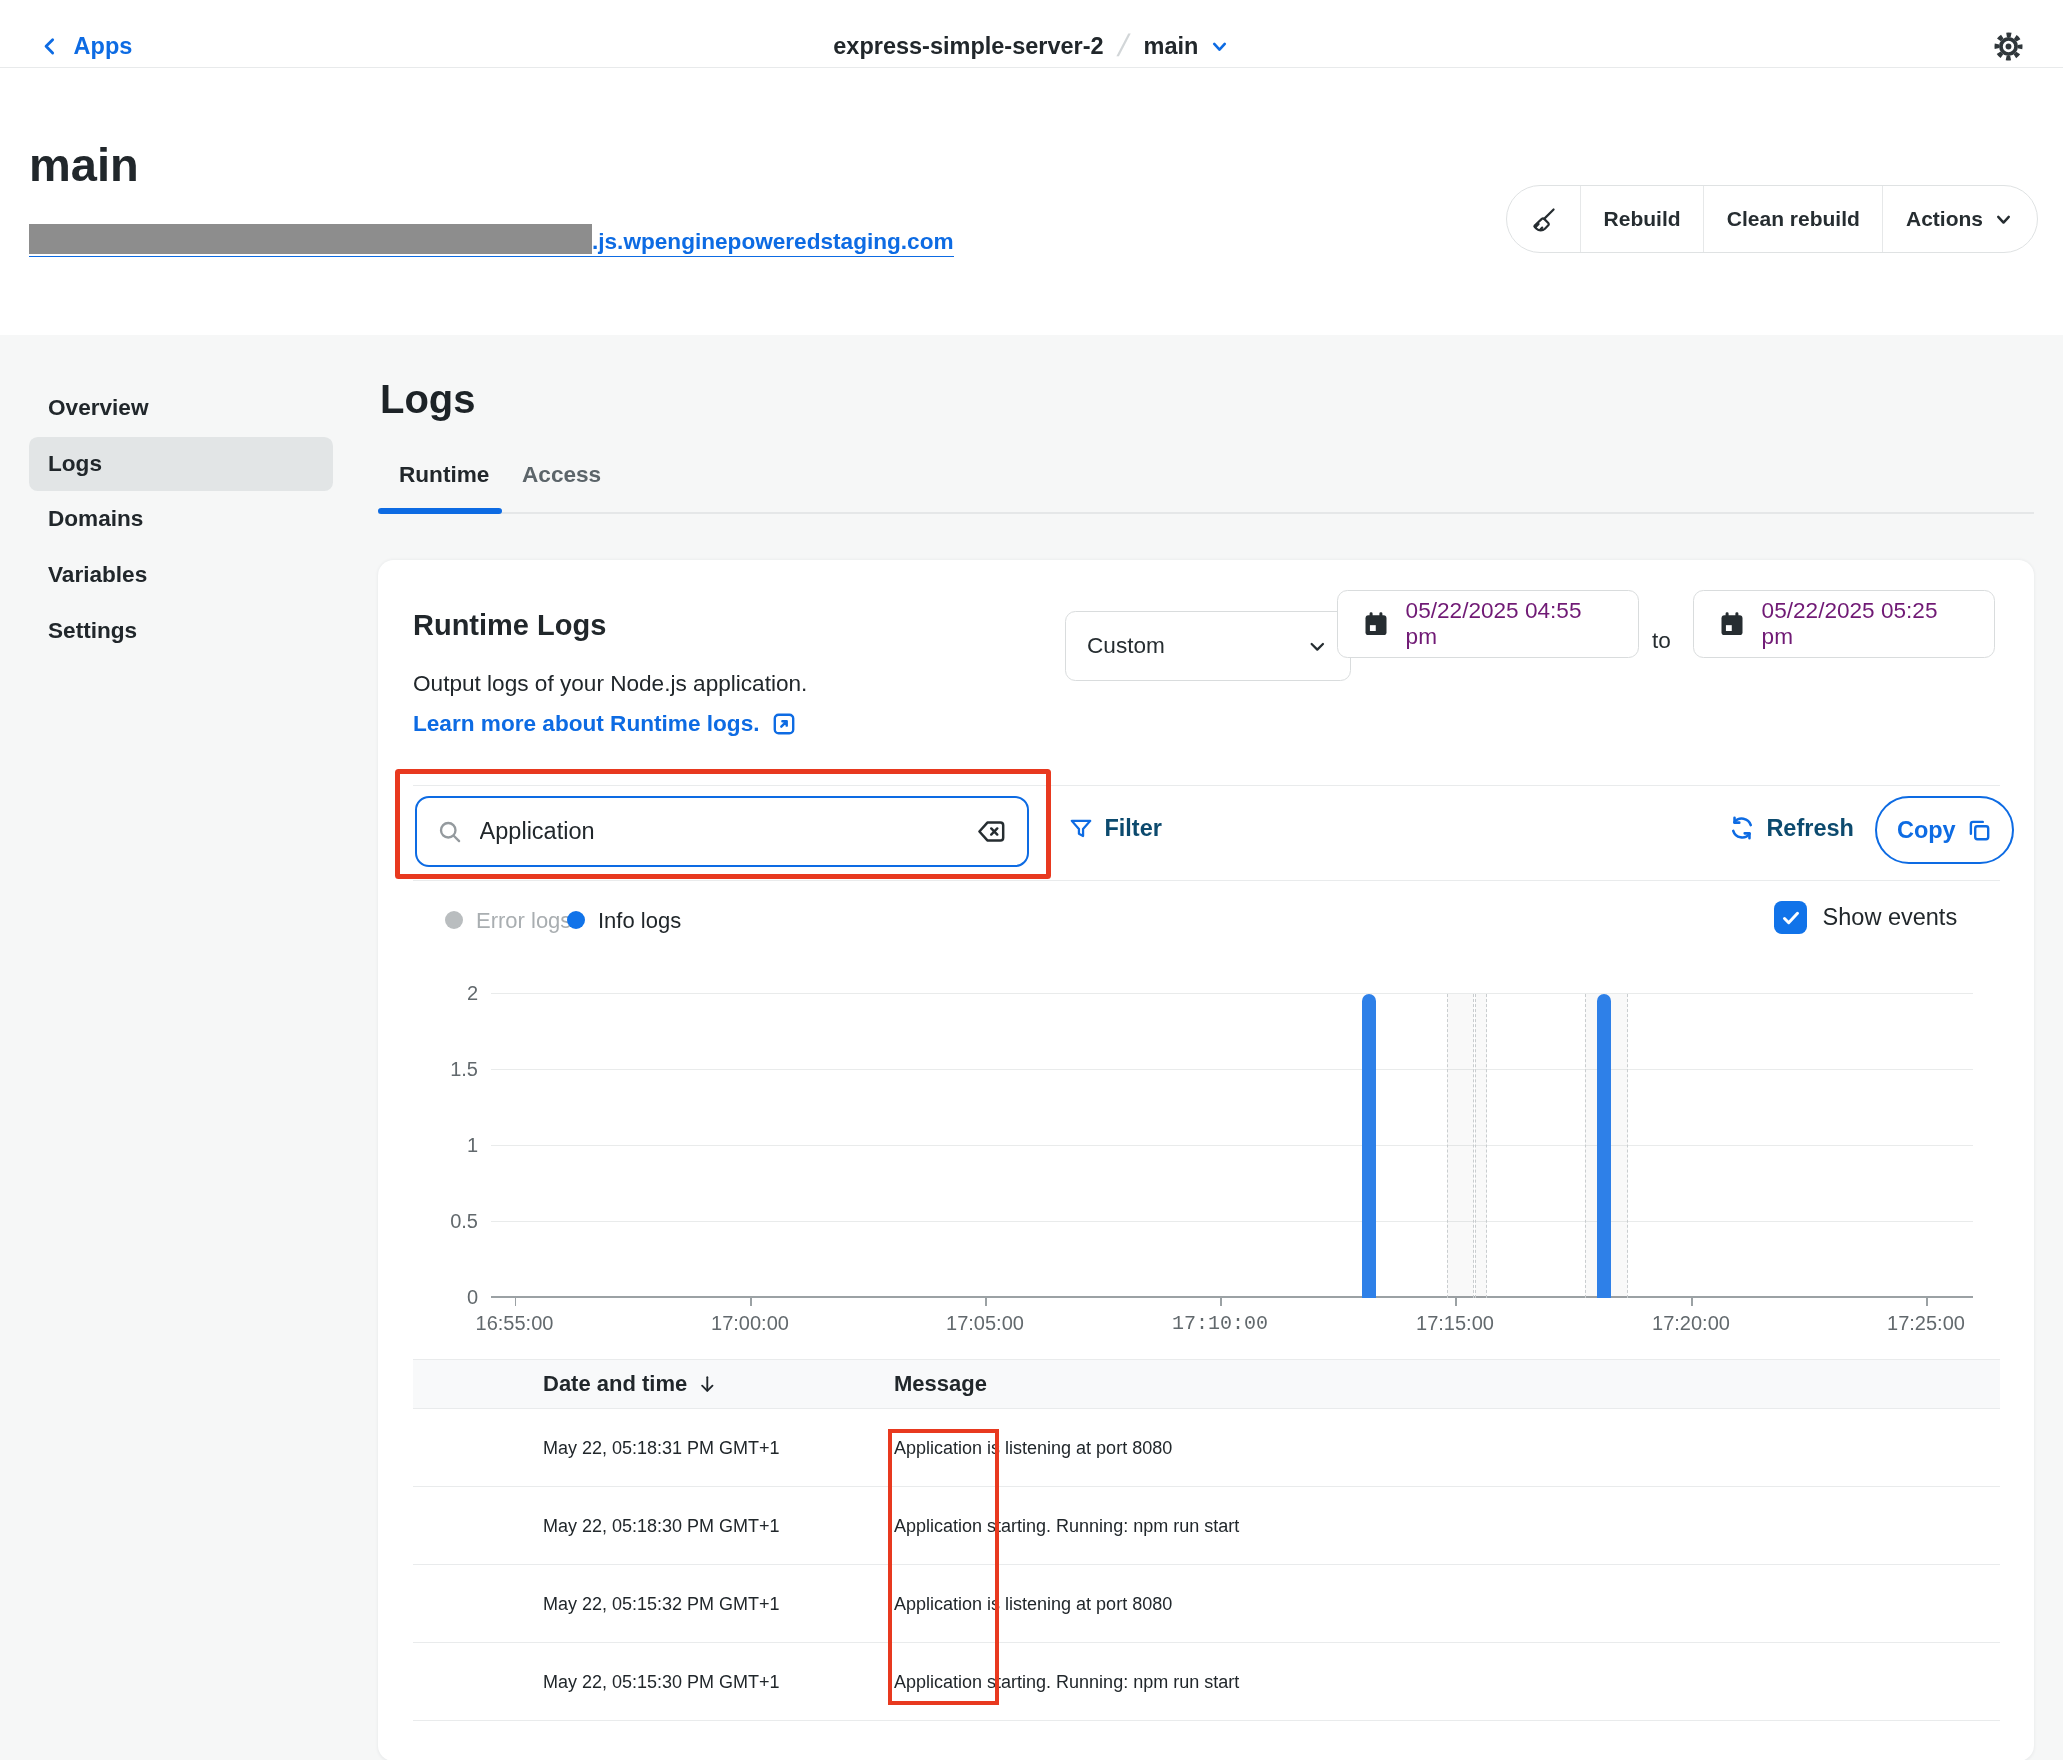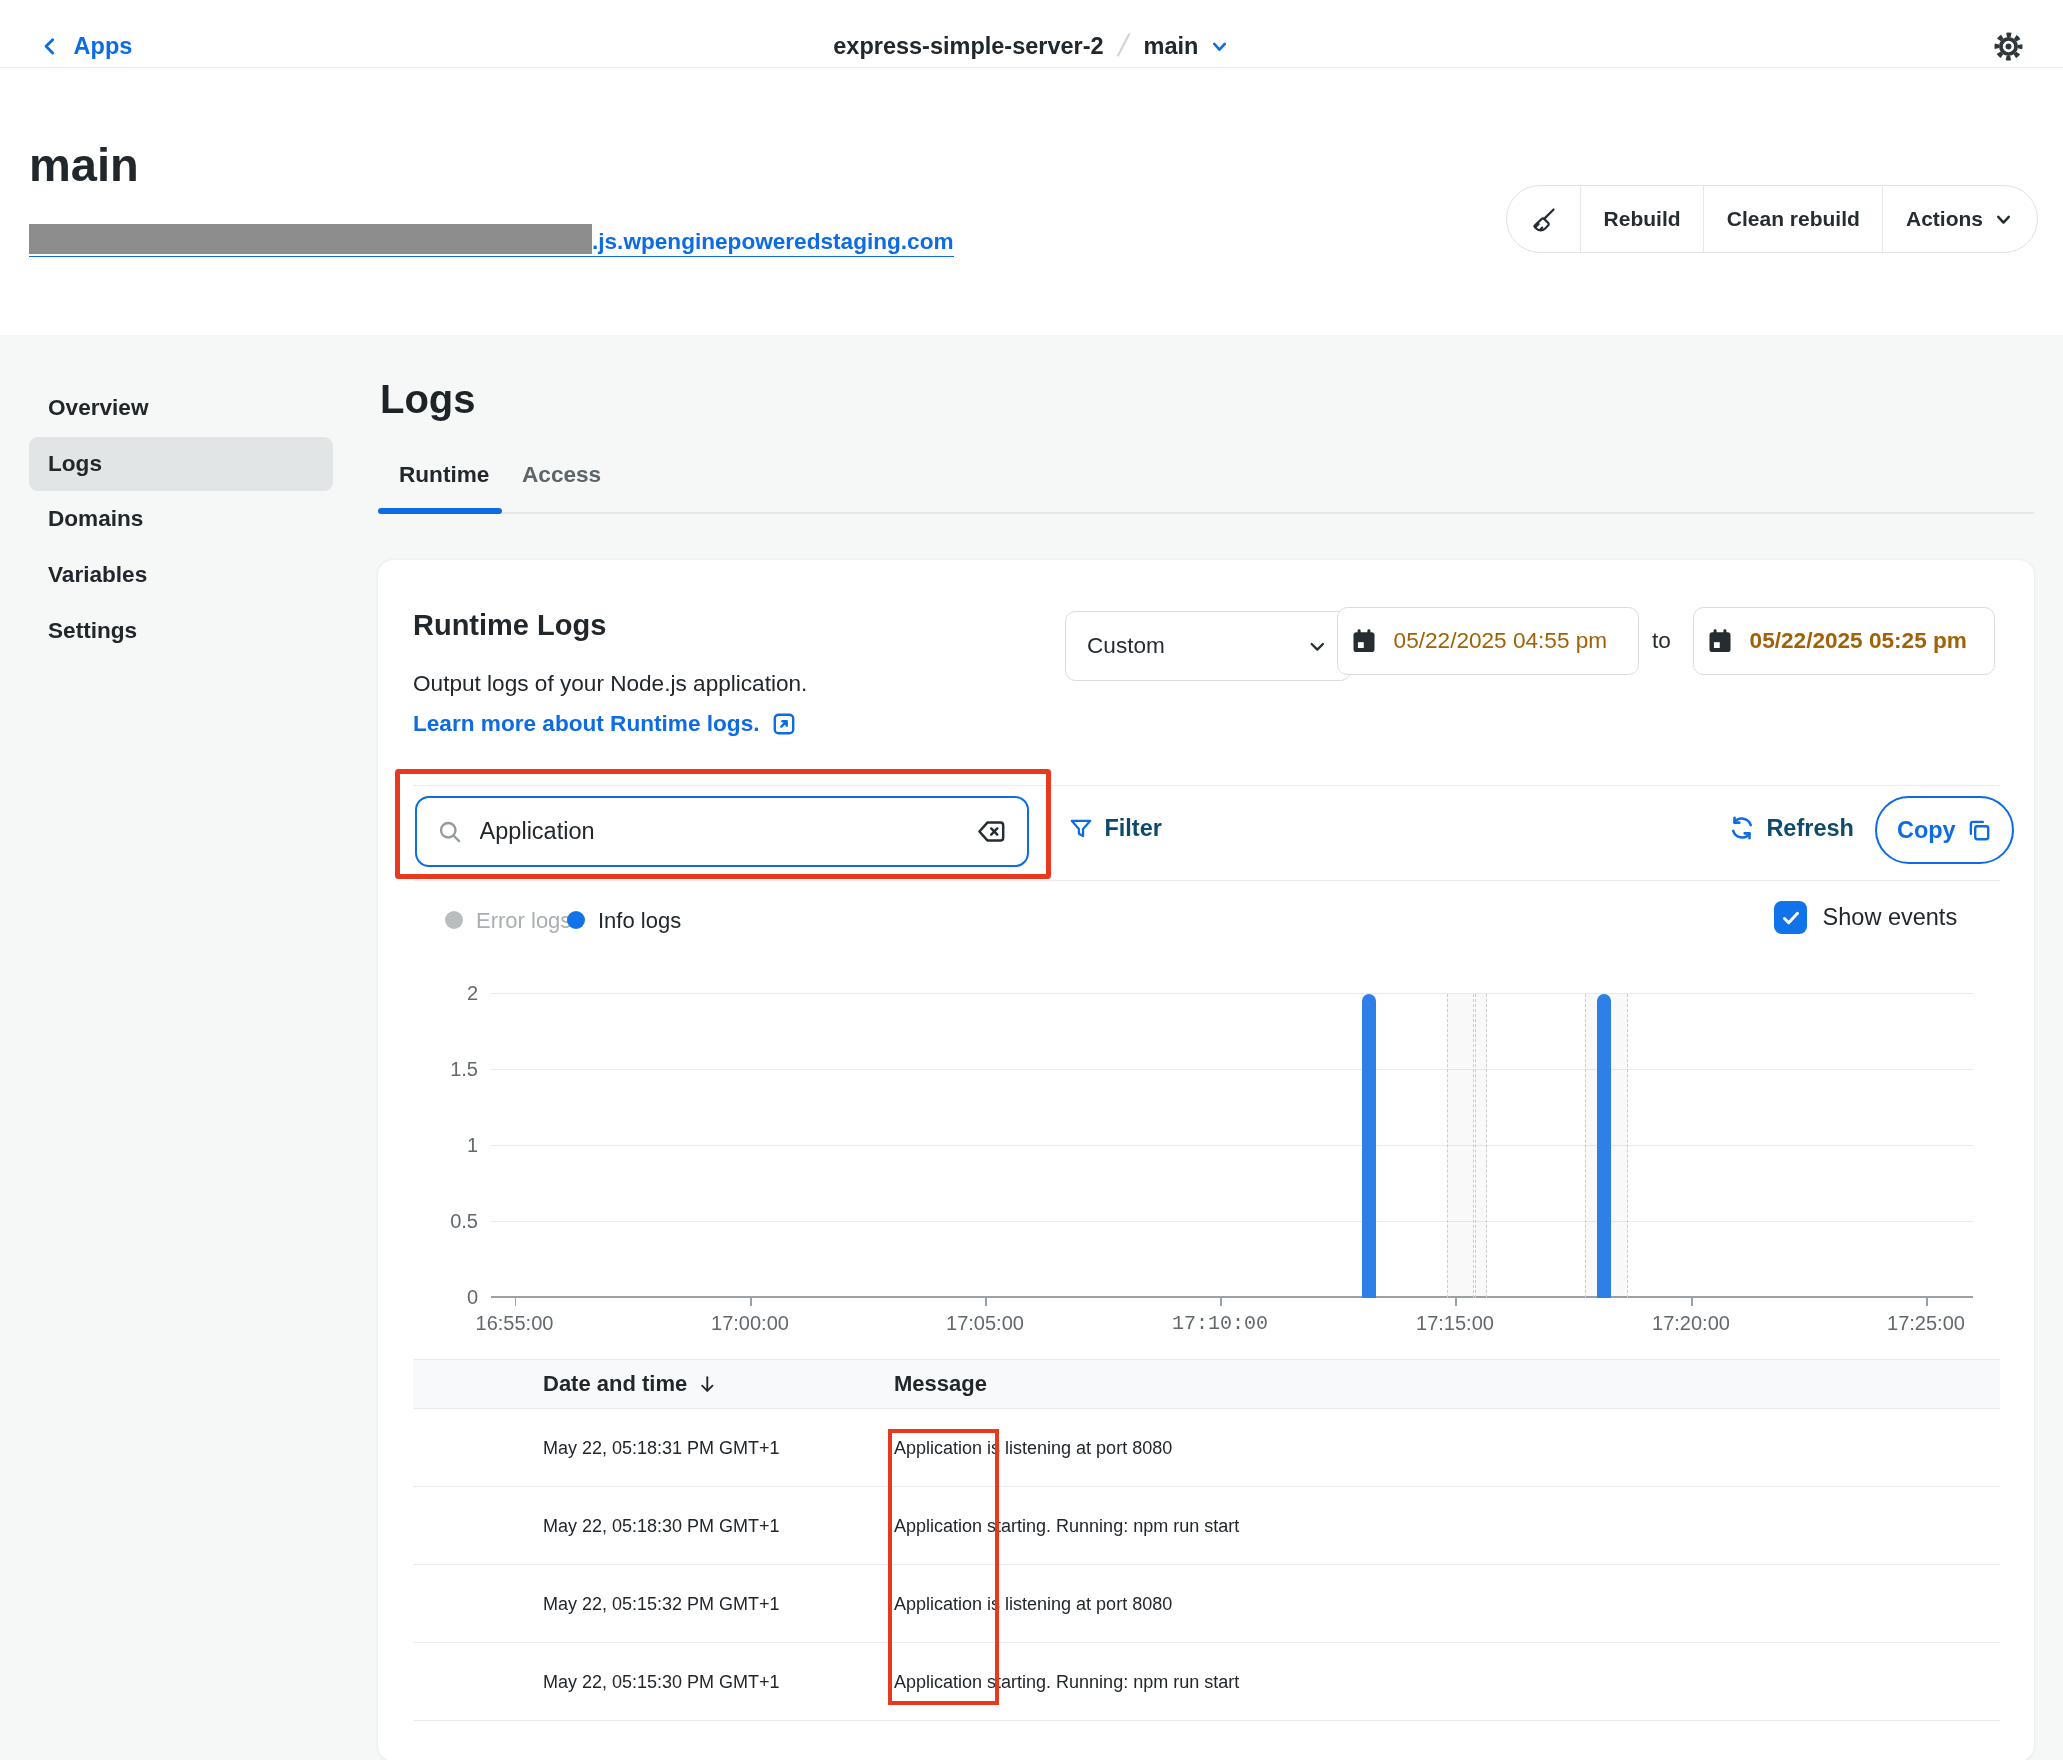--- a/index.html
+++ b/index.html
@@ -40,23 +40,23 @@
   .tabs-line { position:absolute; left:378px; top:512px; width:1656px; height:1.7px; background:#e5e7e8; }
   .tab-underline { position:absolute; left:378px; top:508px; width:124px; height:6px; background:#0d6be3; border-radius:3.5px; }
 
   
   .card { position:absolute; left:378px; top:560px; width:1656px; height:1201px; background:#fff; border-radius:15.6px; box-shadow:0 0.9px 3.5px rgba(25,35,45,.08); }
   .card-title { position:absolute; left:35px; top:49px; font-size:29px; font-weight:700; }
   .card-desc { position:absolute; left:35px; top:111px; font-size:22.6px; color:#21272b; }
   .learn-link { position:absolute; left:35px; top:151px; display:flex; align-items:center; gap:12px; color:#0d6be3; font-size:22.6px; font-weight:700; cursor:pointer; }
 
   .select-box { position:absolute; left:687px; top:39px; width:286px; height:70px; border:1.7px solid #d9dcdd; border-radius:10.4px; background:#fff; display:flex; align-items:center; justify-content:space-between; padding:0 21px; font-size:22.6px; color:#262d31; cursor:pointer;margin-top:12px; }
-  .date-box { position:absolute; top:47px; width:302px; height:68px; border:1.7px solid #d9dcdd; border-radius:10.4px; background:#fff; display:flex; align-items:center; gap:15.6px; padding:0 12px; font-size:22.6px; color:#a16207; cursor:pointer; }
+  .date-box { position:absolute; top:30px; width:302px; height:68px; border:1.7px solid #d9dcdd; border-radius:10.4px; background:#fff; display:flex; align-items:center; gap:15.6px; padding:0 24px; font-size:22.6px; color:#701a75; cursor:pointer; }
   .date-from { left:959px; }
-  .date-to { left:1315px;font-weight:bold; }
+  .date-to { left:1315px; }
   .to-label { position:absolute; left:1274px; top:68px; font-size:22.6px; color:#262d31; }
 
   .divider { position:absolute; left:35px; width:1587px; height:0.9px; background:#e9ebec; }
   .div-1 { top:225px; } .div-2 { top:320px; }
 
   .search-wrap { position:absolute; left:37px; top:236px; width:614px; height:71px; background:#fff; border:2.6px solid #0d6be3; border-radius:14px; display:flex; align-items:center; gap:15.6px; padding:0 19px; z-index:2; }
   .search-input { flex:1; border:none; outline:none; font-family:"Liberation Sans",sans-serif; font-size:23.5px; color:#21272b; background:transparent; }
   .clear-btn { cursor:pointer; }
 
   .link-action { position:absolute; display:flex; align-items:center; gap:10.4px; color:#0c4a6e; font-size:23.5px; font-weight:700; cursor:pointer; }

